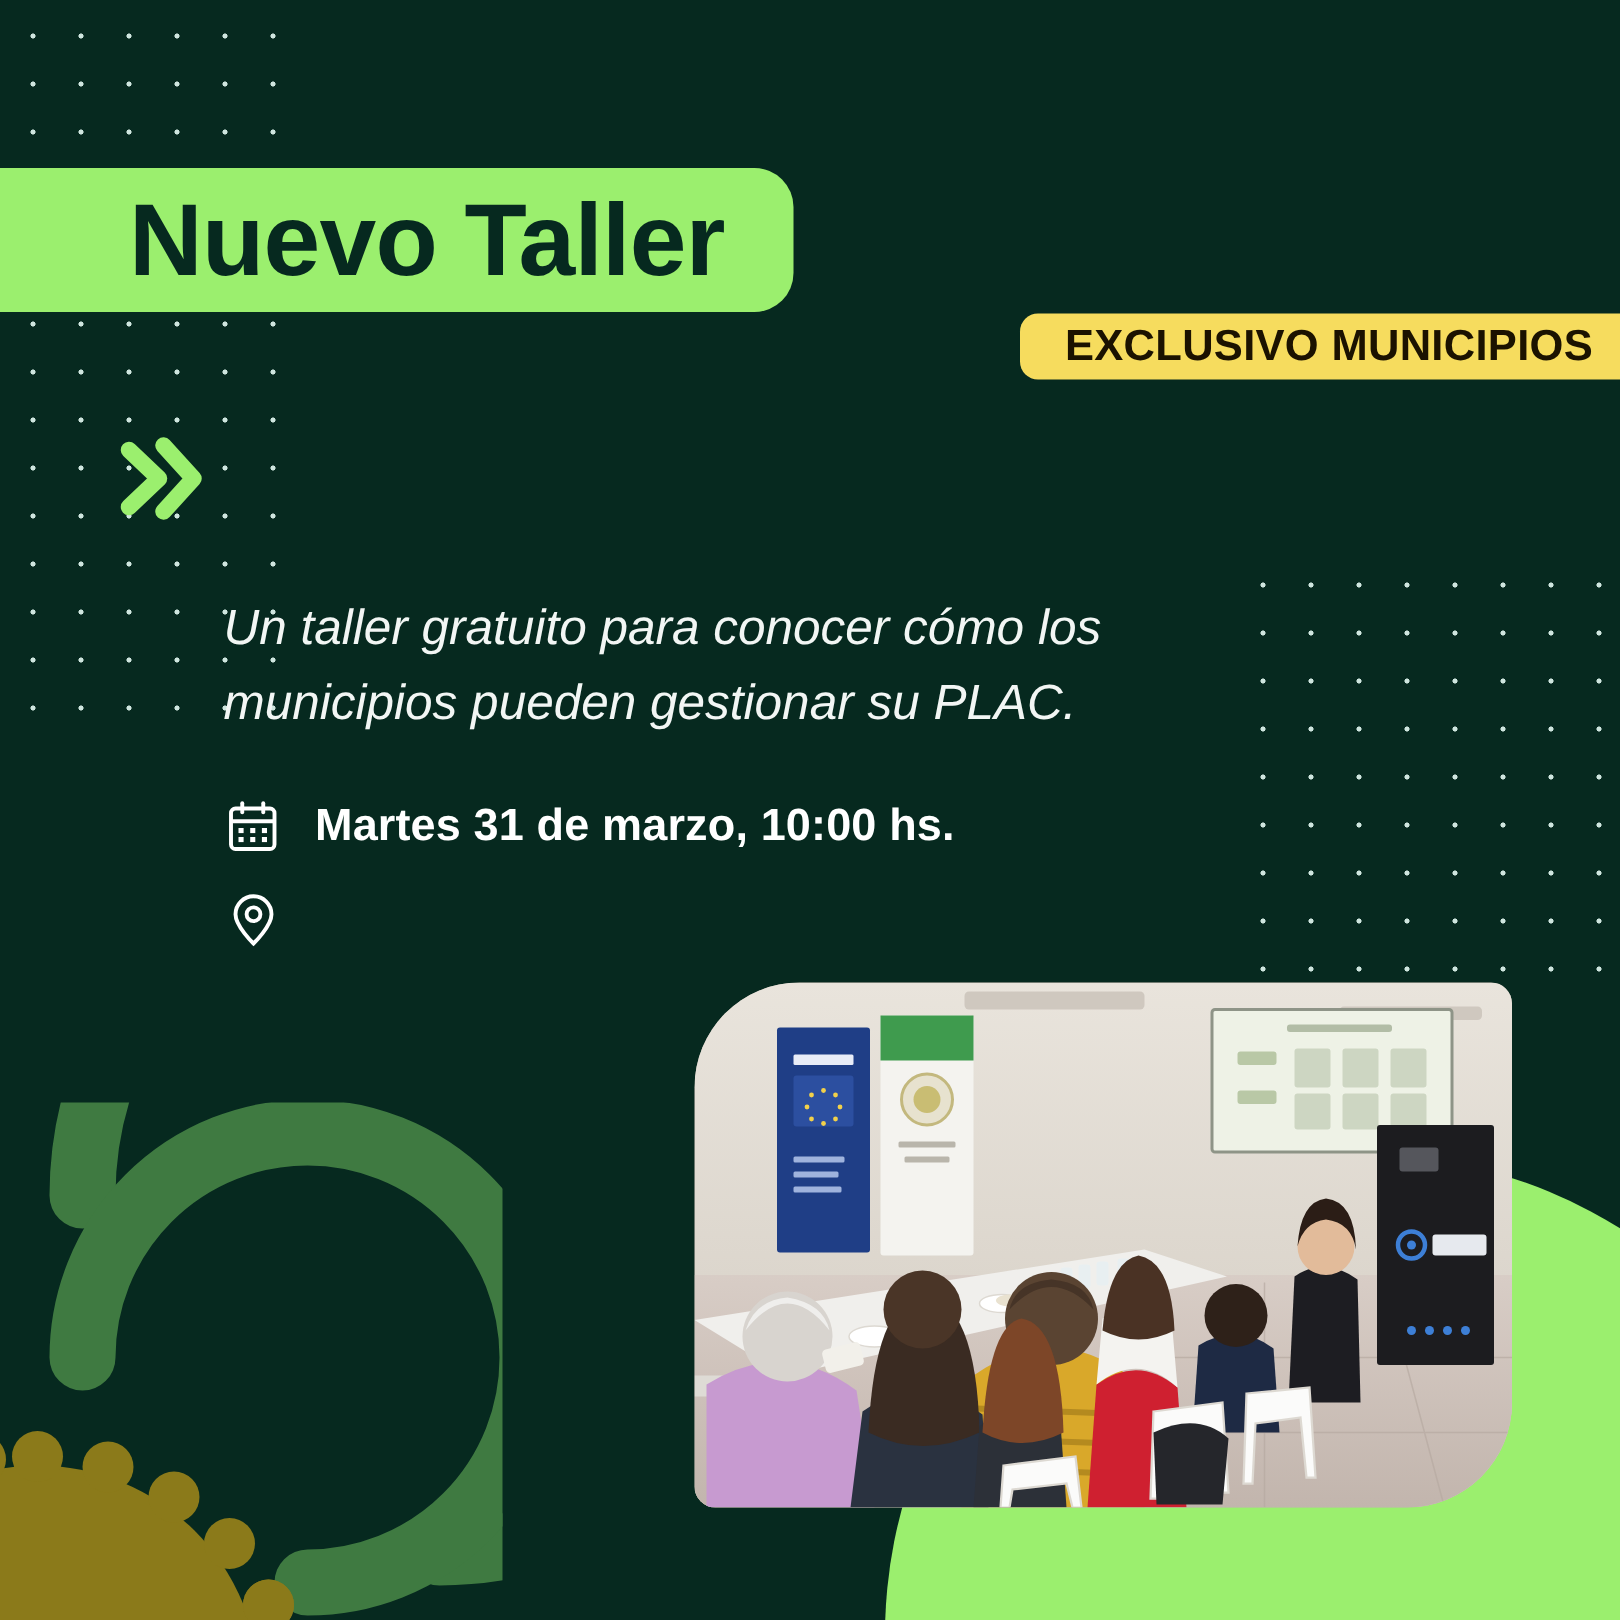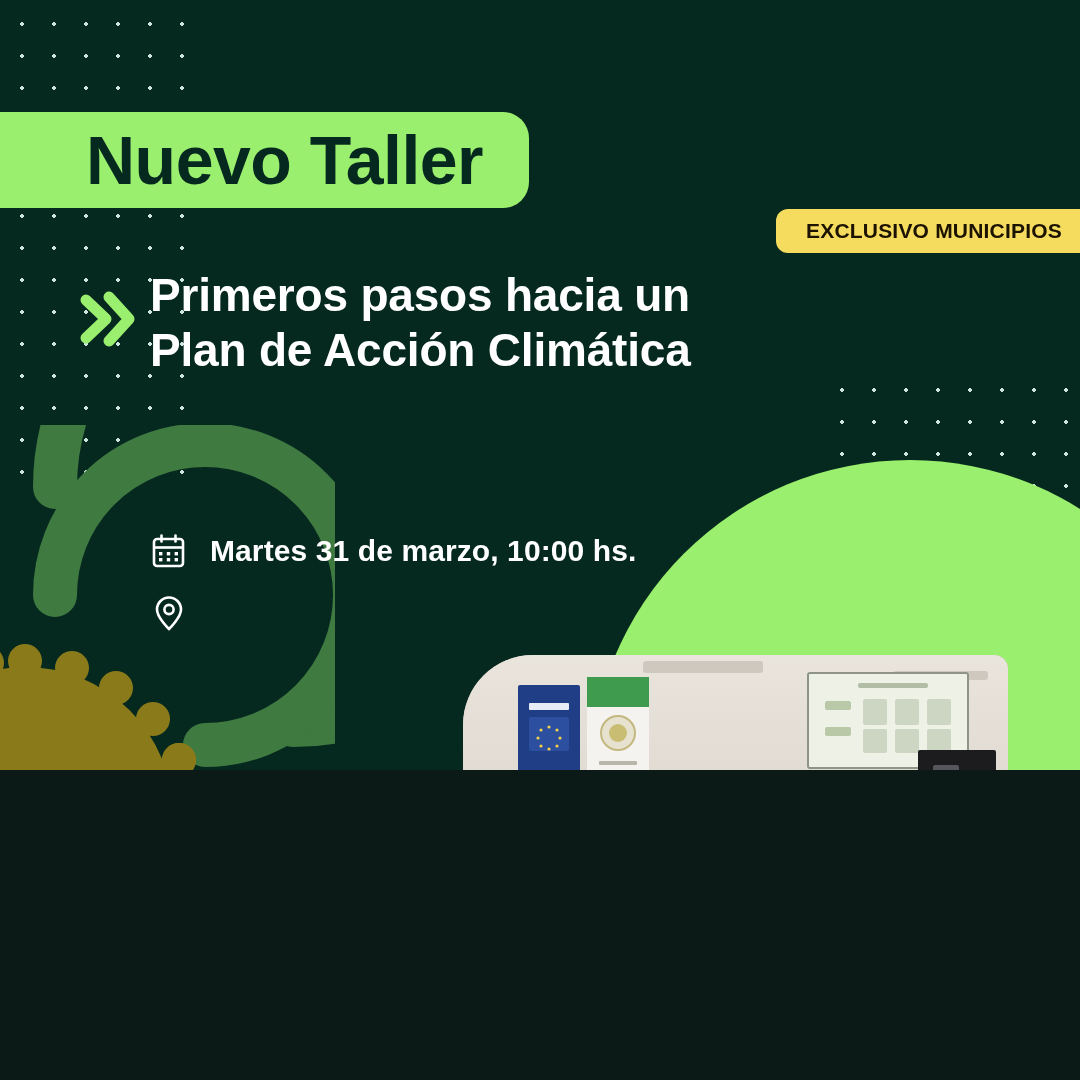--- a/index.html
+++ b/index.html
@@ -3,21 +3,21 @@
 <meta charset="utf-8">
 <style>
   html, body {
     margin: 0;
     padding: 0;
     background: #0b1a16;
   }
   .poster {
     position: relative;
     width: 1080px;
-    height: 770px;
+    height: 1080px;
     overflow: hidden;
     background: #06291f;
     font-family: "Liberation Sans", sans-serif;
     -webkit-font-smoothing: antialiased;
   }
 
   
   .dots {
     position: absolute;
     background-image: radial-gradient(circle, #cfe6df 1.6px, rgba(0,0,0,0) 1.8px);
@@ -90,21 +90,21 @@
     top: 209px;
     height: 44px;
     padding: 0 48px 0 30px;
     display: flex;
     align-items: center;
     background: #f6dc5e;
     border-radius: 12px;
     box-sizing: border-box;
   }
   .badge-text {
-    font-size: 21px;
+    font-size: 29px;
     font-weight: bold;
     color: #1b1200;
     letter-spacing: 0.2px;
     white-space: nowrap;
   }
 
   
   .headline-row {
     position: absolute;
     left: 76px;
@@ -244,26 +244,26 @@
 
   <div class="headline-row">
     <span class="chevron-icon">
       <svg viewBox="0 0 62 70" xmlns="http://www.w3.org/2000/svg">
         <g fill="none" stroke="#9bef6e" stroke-width="11" stroke-linecap="round" stroke-linejoin="round">
           <polyline points="10,16 30,35 10,54"></polyline>
           <polyline points="33,13 53,35 33,57"></polyline>
         </g>
       </svg>
     </span>
-    <div class="headline">
-      <div class="headline-line">Primeros pasos hacia un</div>
-      <div class="headline-line">Plan de Acción Climática</div>
-    </div>
-  </div>
-
+  </div>
+
+  <div class="subtitle">
+    <div class="subtitle-line">Un taller gratuito para conocer cómo los</div>
+    <div class="subtitle-line">municipios pueden gestionar su PLAC.</div>
+  </div>
 
   <div class="info">
 
     <div class="info-row">
       <span class="info-icon">
         <svg width="38" height="38" viewBox="0 0 38 38" xmlns="http://www.w3.org/2000/svg">
           <g fill="none" stroke="#ffffff" stroke-width="2.6">
             <rect x="4" y="7" width="29" height="27" rx="3"></rect>
             <line x1="4" y1="15.5" x2="33" y2="15.5"></line>
             <line x1="11.5" y1="3.5" x2="11.5" y2="9.5" stroke-linecap="round"></line>

